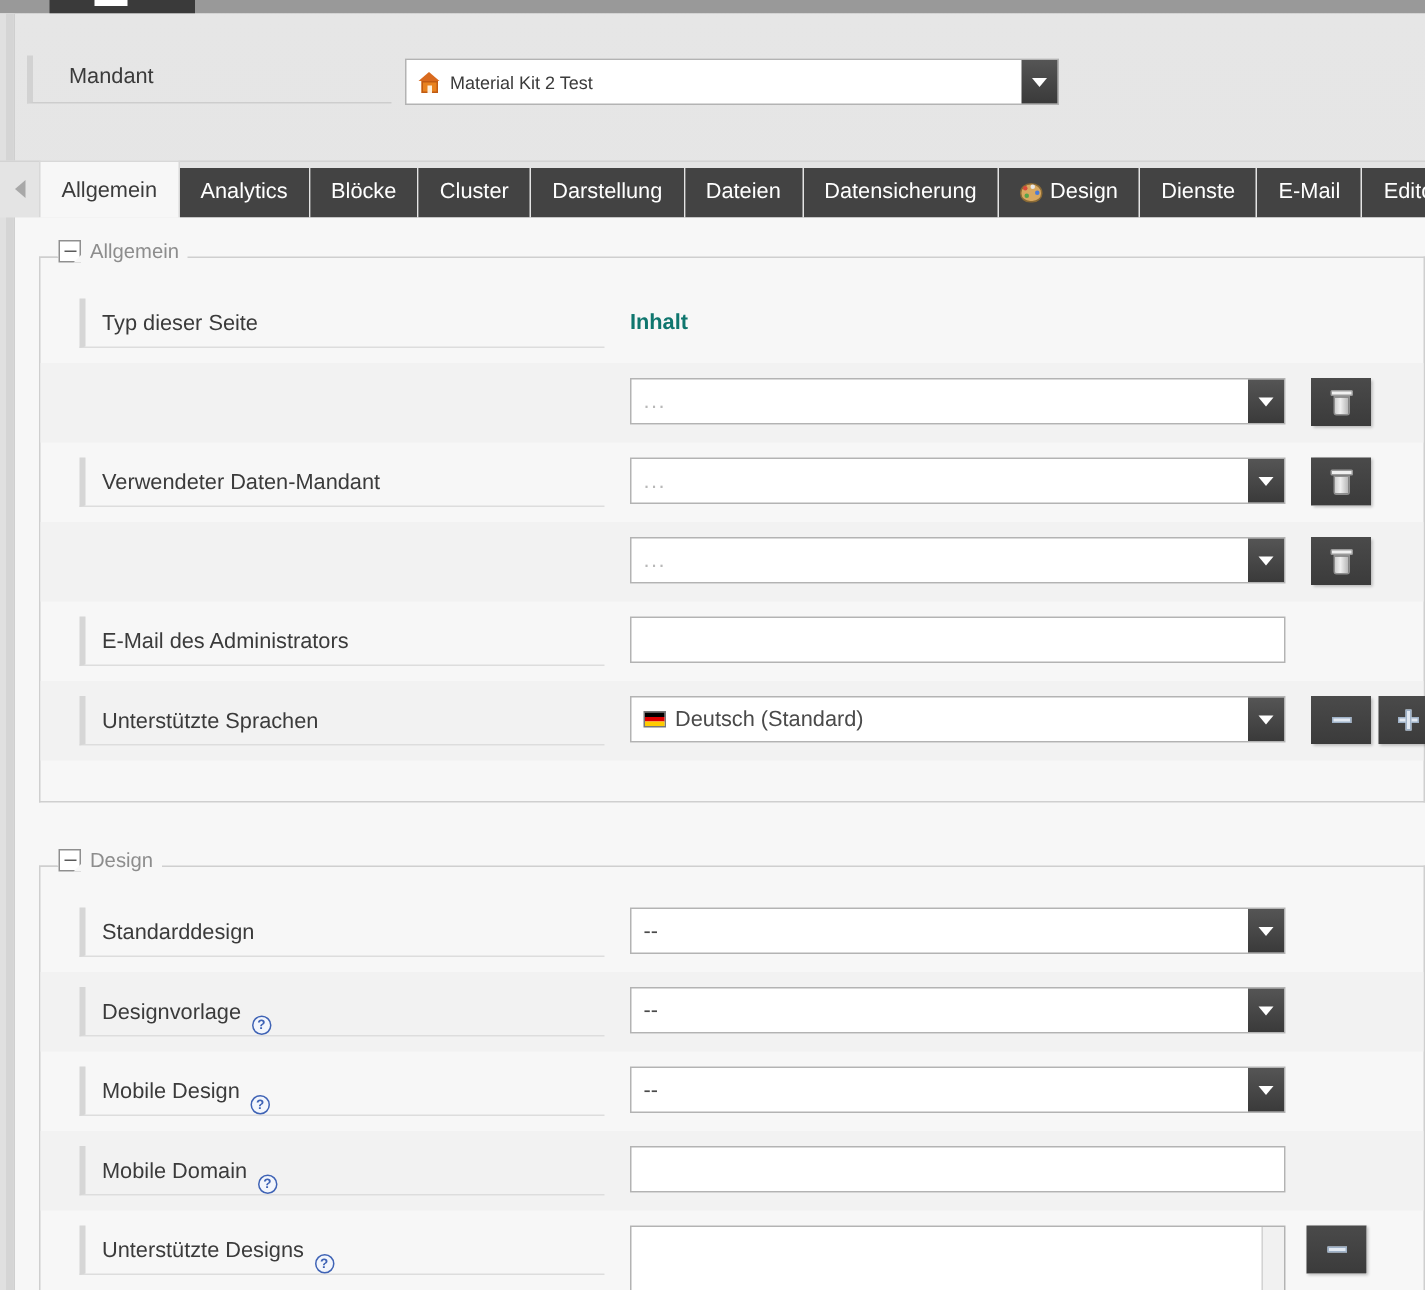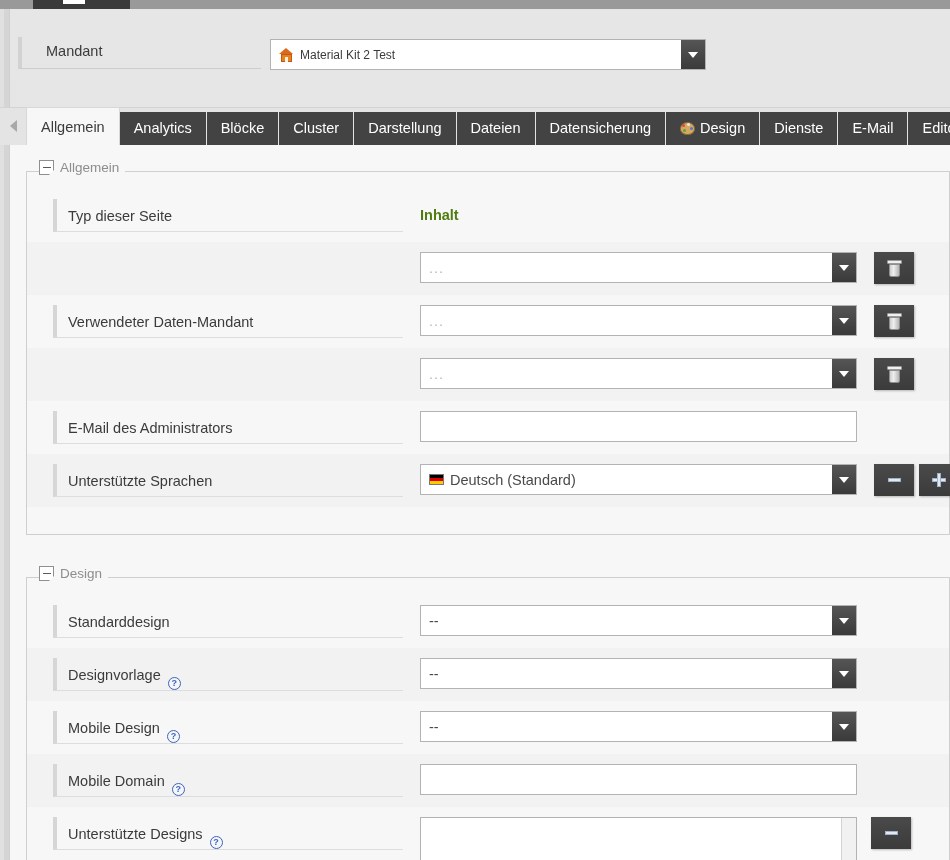--- a/index.html
+++ b/index.html
@@ -189,21 +189,21 @@
   }
   .row-label.header-cell { border-bottom: 1px solid #dddddd; }
   .help-icon {
     width: 13px; height: 13px; border-radius: 50%;
     border: 1px solid #3f63b5; color: #3f63b5;
     font-size: 9px; line-height: 11px; text-align: center;
     font-weight: bold; flex: none; background: #f3f6fc;
   }
   .col-header {
     position: absolute; left: 393px; top: 10px;
-    font-size: 14.5px; font-weight: bold; color: #4d7c0f;
+    font-size: 14.5px; font-weight: bold; color: #0f766e;
     line-height: 33px;
   }
 
   .field {
     position: absolute; left: 393px;
     height: 31px;
     background: #ffffff;
     border: 1px solid #b3b3b3;
     display: flex; align-items: center;
   }

